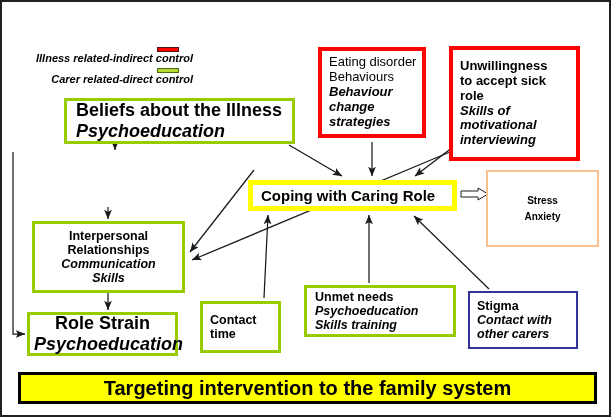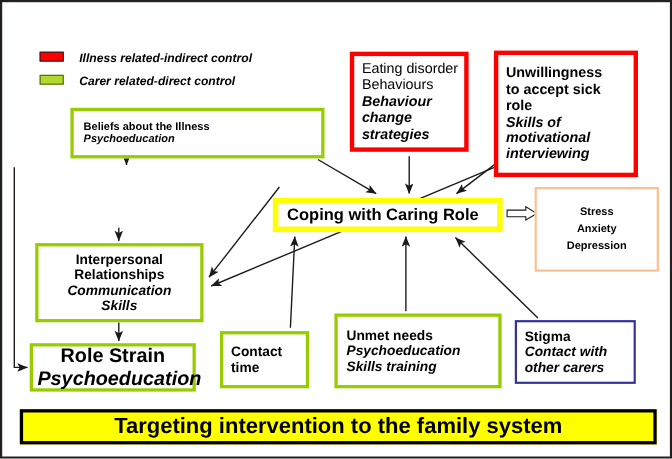--- a/index.html
+++ b/index.html
@@ -15,38 +15,38 @@
   .node{position:absolute;box-sizing:border-box;background:#ffffff;z-index:3;
         display:flex;flex-direction:column;justify-content:center;}
   .node .ln{display:block;line-height:1.14;white-space:pre;}
   .b{font-weight:bold;}
   .bi{font-weight:bold;font-style:italic;}
   .ctr{text-align:center;}
   .lft{text-align:left;}
 
   
   #legend{position:absolute;left:34px;top:45px;z-index:5;}
-  .lgrow{display:flex;align-items:flex-start;height:17px;margin-bottom:4px;}
+  .lgrow{display:flex;align-items:flex-end;height:17px;margin-bottom:4px;flex-direction:column;}
   .sw{width:22px;height:9px;box-sizing:border-box;margin-right:14px;}
   .sw-red{background:#ff0000;border:1px solid #4d1515;}
   .sw-grn{background:#b4d830;border:1px solid #4b6b12;}
   .lglab{font-size:11px;font-style:italic;font-weight:bold;color:#000;white-space:nowrap;}
 
   
   #beliefs{left:62px;top:96px;width:231px;height:46px;border:3px solid #99cc00;padding:3px 9px;}
-  #beliefs .ln{font-size:10px;}
+  #beliefs .ln{font-size:18px;}
   #accom{left:20px;top:150px;width:186px;height:55px;border:4px solid #8cc000;padding:2px 4px;}
   #accom .ln{font-size:12px;}
   #interp{left:30px;top:219px;width:153px;height:72px;border:3px solid #99cc00;padding:2px 4px;}
   #interp .ln{font-size:12.5px;}
   #role{left:25px;top:310px;width:151px;height:44px;border:3px solid #99cc00;padding:2px 4px;}
   #role .ln{font-size:18px;}
   #contact{left:198px;top:299px;width:81px;height:52px;border:3px solid #99cc00;padding:3px 7px;}
   #contact .ln{font-size:12.5px;}
-  #unmet{left:302px;top:283px;width:152px;height:68px;border:3px solid #99cc00;padding:3px 8px;justify-content:center;}
+  #unmet{left:302px;top:283px;width:152px;height:52px;border:3px solid #99cc00;padding:3px 8px;justify-content:center;}
   #unmet .ln{font-size:12.5px;}
   #stigma{left:466px;top:289px;width:110px;height:58px;border:2px solid #333399;padding:3px 7px;}
   #stigma .ln{font-size:12.5px;}
   #eating{left:316px;top:45px;width:108px;height:91px;border:4px solid #ff0000;padding:3px 7px;}
   #eating .ln{font-size:13px;}
   #unwill{left:447px;top:44px;width:131px;height:115px;border:4px solid #ff0000;padding:3px 7px;}
   #unwill .ln{font-size:13px;}
   #coping{left:246px;top:178px;width:209px;height:31px;border:5px solid #ffff00;padding:0 8px;}
   #coping .ln{font-size:15px;}
   #outcome{left:484px;top:168px;width:113px;height:77px;border:2px solid #fac090;padding:2px 4px;}
@@ -154,20 +154,19 @@
     <span class="ln bi">interviewing</span>
   </div>
 
   <div class="node lft" id="coping">
     <span class="ln b">Coping with Caring Role</span>
   </div>
 
   <div class="node ctr" id="outcome">
     <span class="ln b">Stress</span>
     <span class="ln b">Anxiety</span>
-    <span class="ln b">Depression</span>
   </div>
 
   <div id="banner">
     <span class="ln">Targeting intervention to the family system</span>
   </div>
 
 </div>
 
 </body></html>

